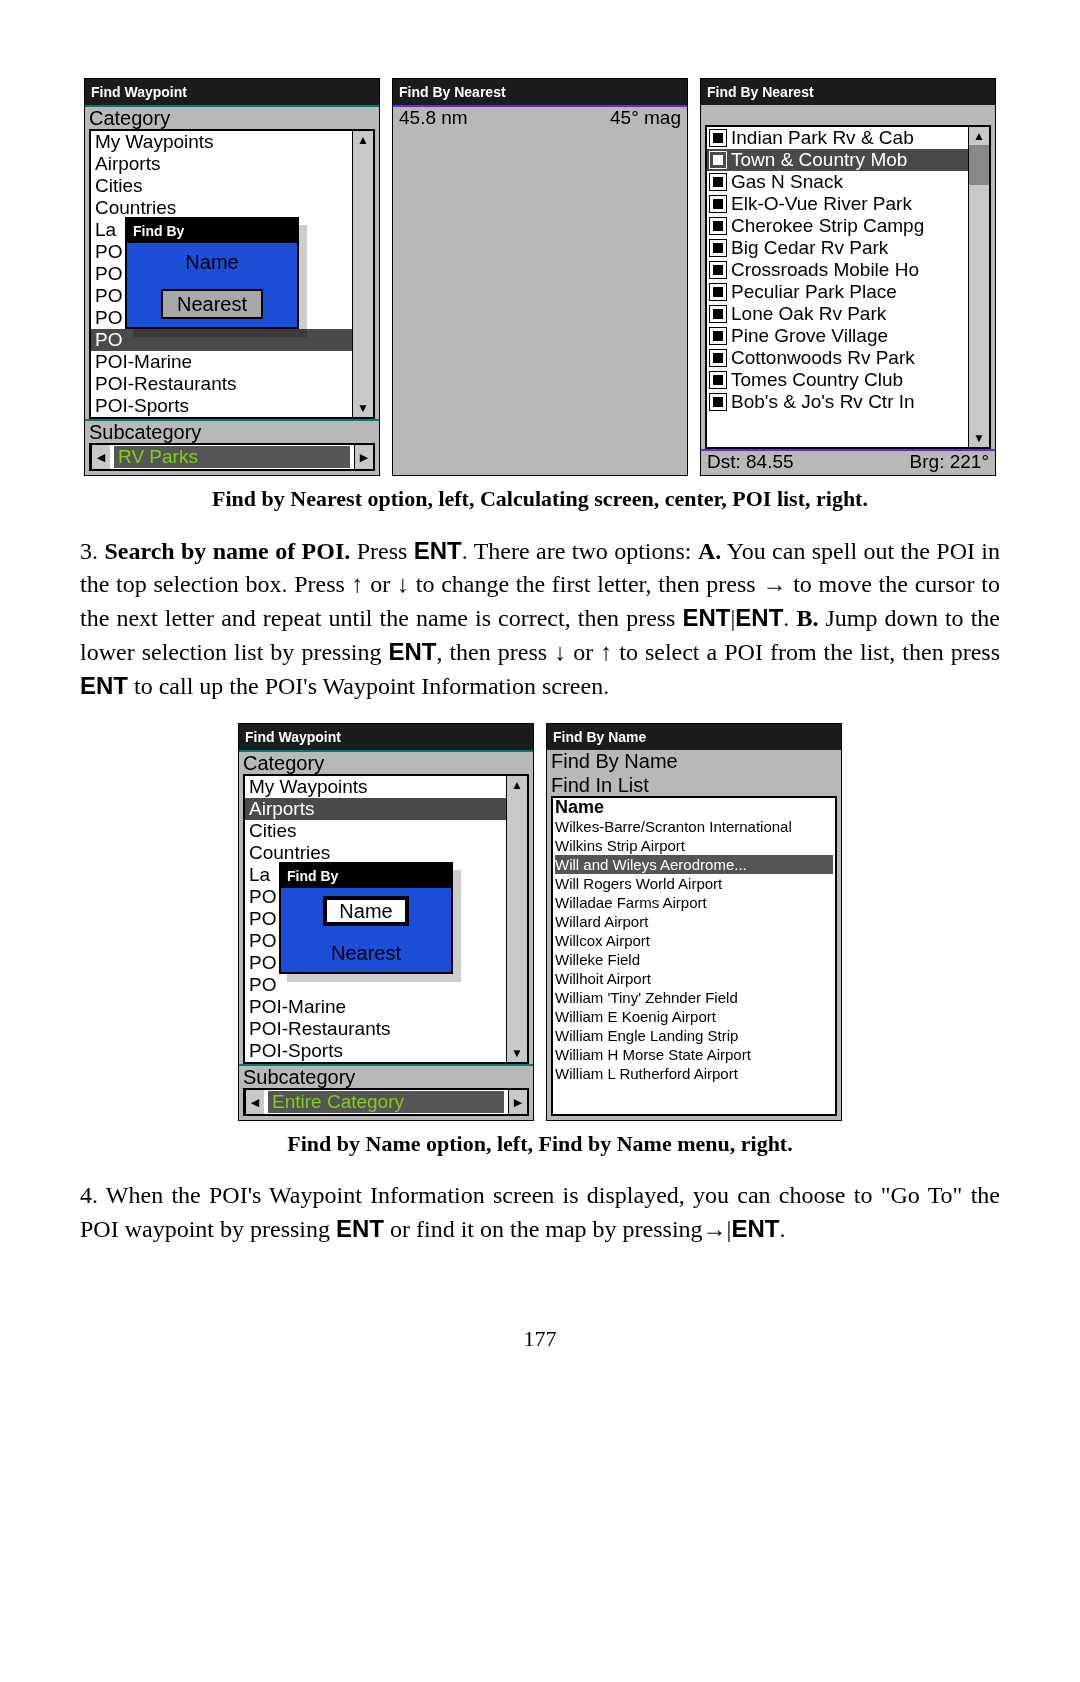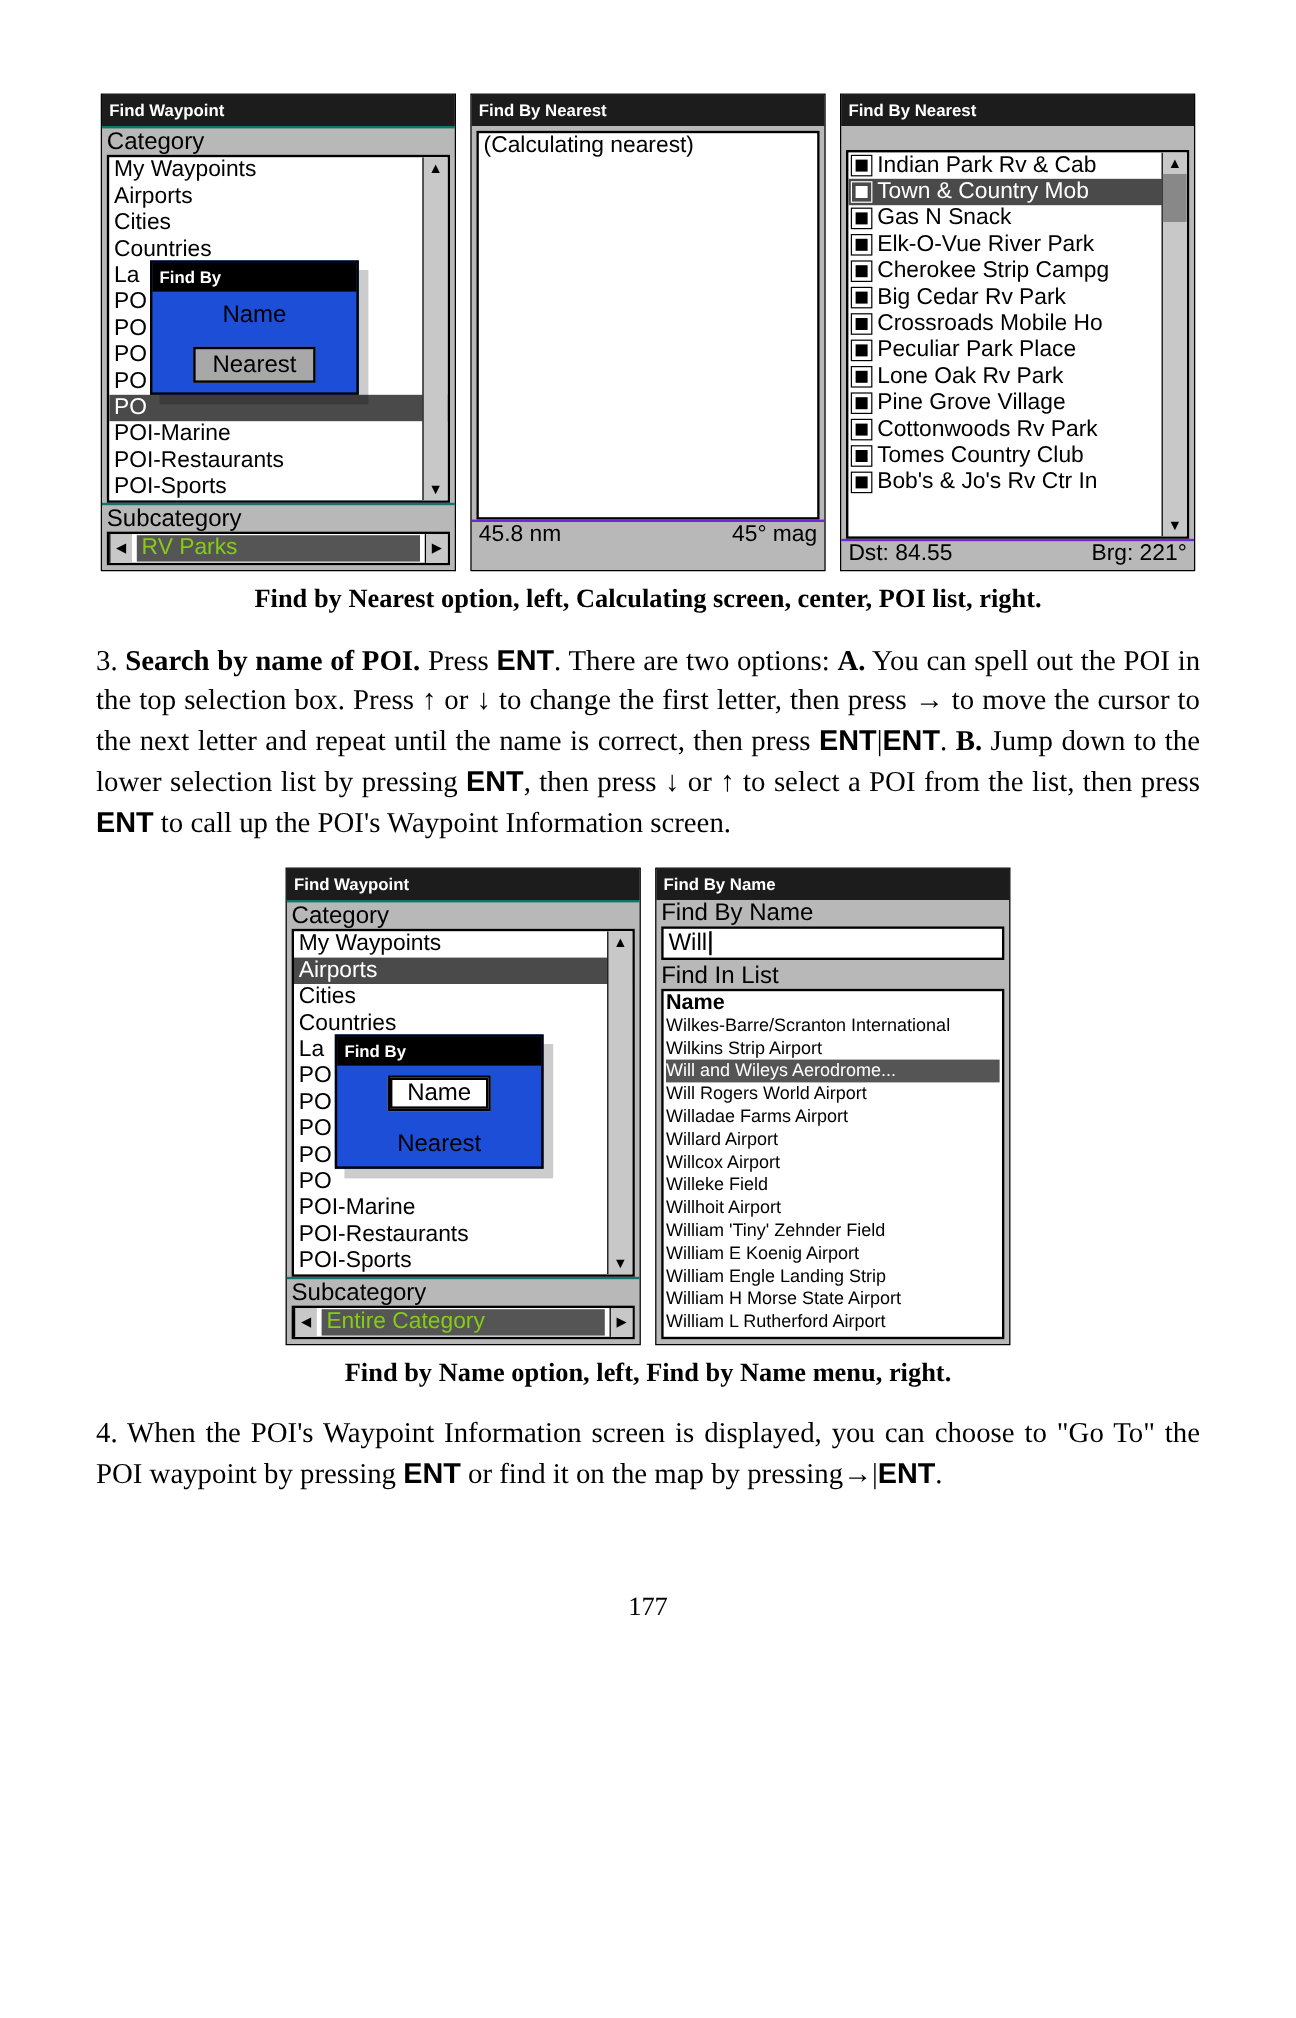--- a/index.html
+++ b/index.html
@@ -194,23 +194,20 @@
     <div class="section-label">Subcategory</div>
     <div class="subbox">
       <span class="tri">◀</span>
       <span class="txt">RV Parks</span>
       <span class="tri">▶</span>
     </div>
   </div>
 
   <div class="panel">
     <div class="titlebar">Find By Nearest</div>
-    <div class="listbox" style="height:320px; margin-top:4px;">
-      <div class="item" style="font-size:19px;">(Calculating nearest)</div>
-    </div>
     <div class="statusbar">
       <span>45.8 nm</span>
       <span>45° mag</span>
     </div>
   </div>
 
   <div class="panel">
     <div class="titlebar">Find By Nearest</div>
     <div class="listbox resultlist" style="height:320px; margin-top:20px; padding-right:10px;text-align:center;">
       <div class="ritem">
@@ -318,24 +315,20 @@
     <div class="subbox">
       <span class="tri">◀</span>
       <span class="txt">Entire Category</span>
       <span class="tri">▶</span>
     </div>
   </div>
 
   <div class="panel" style="height:auto;">
     <div class="titlebar">Find By Name</div>
     <div class="section-label" style="border-top:none;">Find By Name</div>
-    <div class="inputbox">
-      <span>Will</span>
-        <span class="cursor"></span>
-    </div>
     <div class="section-label" style="border-top:none; margin-top:2px;">Find In List</div>
     <div class="namelist">
       <div class="nh">Name</div>
       <div class="ni">Wilkes-Barre/Scranton International</div>
       <div class="ni">Wilkins Strip Airport</div>
       <div class="ni sel">Will and Wileys Aerodrome...</div>
       <div class="ni">Will Rogers World Airport</div>
       <div class="ni">Willadae Farms Airport</div>
       <div class="ni">Willard Airport</div>
       <div class="ni">Willcox Airport</div>

